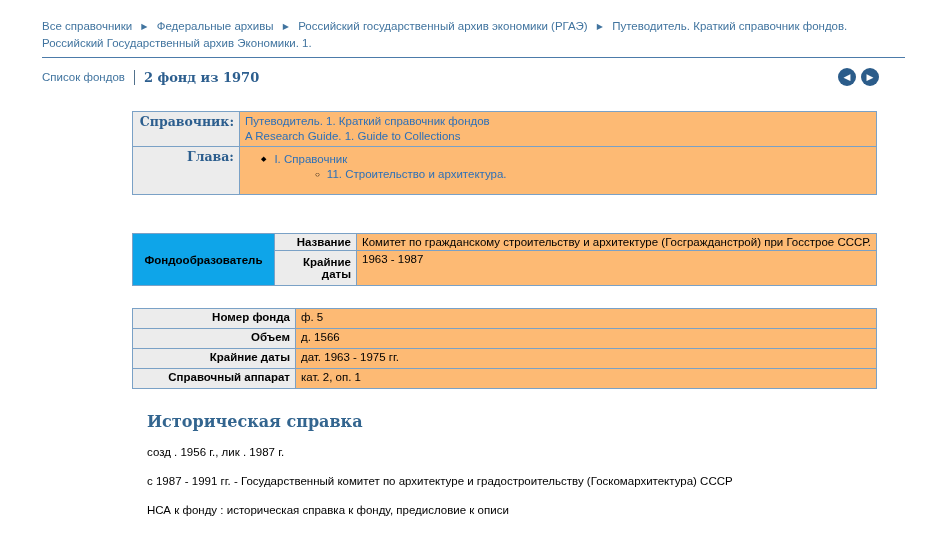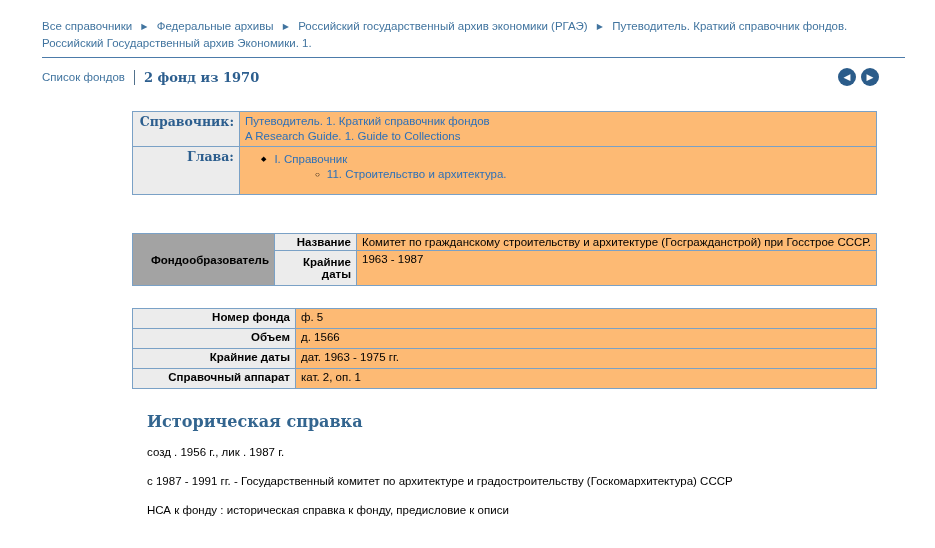--- a/index.html
+++ b/index.html
@@ -70,21 +70,21 @@
   .lbl-sans { font-weight: bold; color: #000; text-align: right; }
   .w-label1 { width: 96px; }
   .w-creator { width: 131px; }
   .w-sublabel { width: 71px; }
   .w-label3 { width: 152px; }
   .tbl-link { color: #2d70b8; text-decoration: none; cursor: pointer; display: inline-block; }
   .link-line { line-height: 15px; }
 
   .t1 { margin-bottom: 38px; }
   .t2 { margin-bottom: 22px; }
-  .t2 .creator-cell { vertical-align: middle; text-align: right; font-weight: bold; background:#a3a3a3; }
+  .t2 .creator-cell { vertical-align: middle; text-align: center; font-weight: bold; background:#0ea5e9; }
   .t2 .sub-lbl { vertical-align: middle; }
   .row2-h td { height: 30px; }
 
   .chapter-list { padding: 2px 0 10px 0; }
   .chapter-line { line-height: 15px; white-space: nowrap; }
   .indent-1 { margin-left: 16px; }
   .indent-2 { margin-left: 70px; }
   .bullet-filled { font-size: 7px; color: #000; margin-right: 8px; vertical-align: 2px; }
   .bullet-hollow { font-size: 8px; color: #000; margin-right: 7px; vertical-align: 1px; }
 

